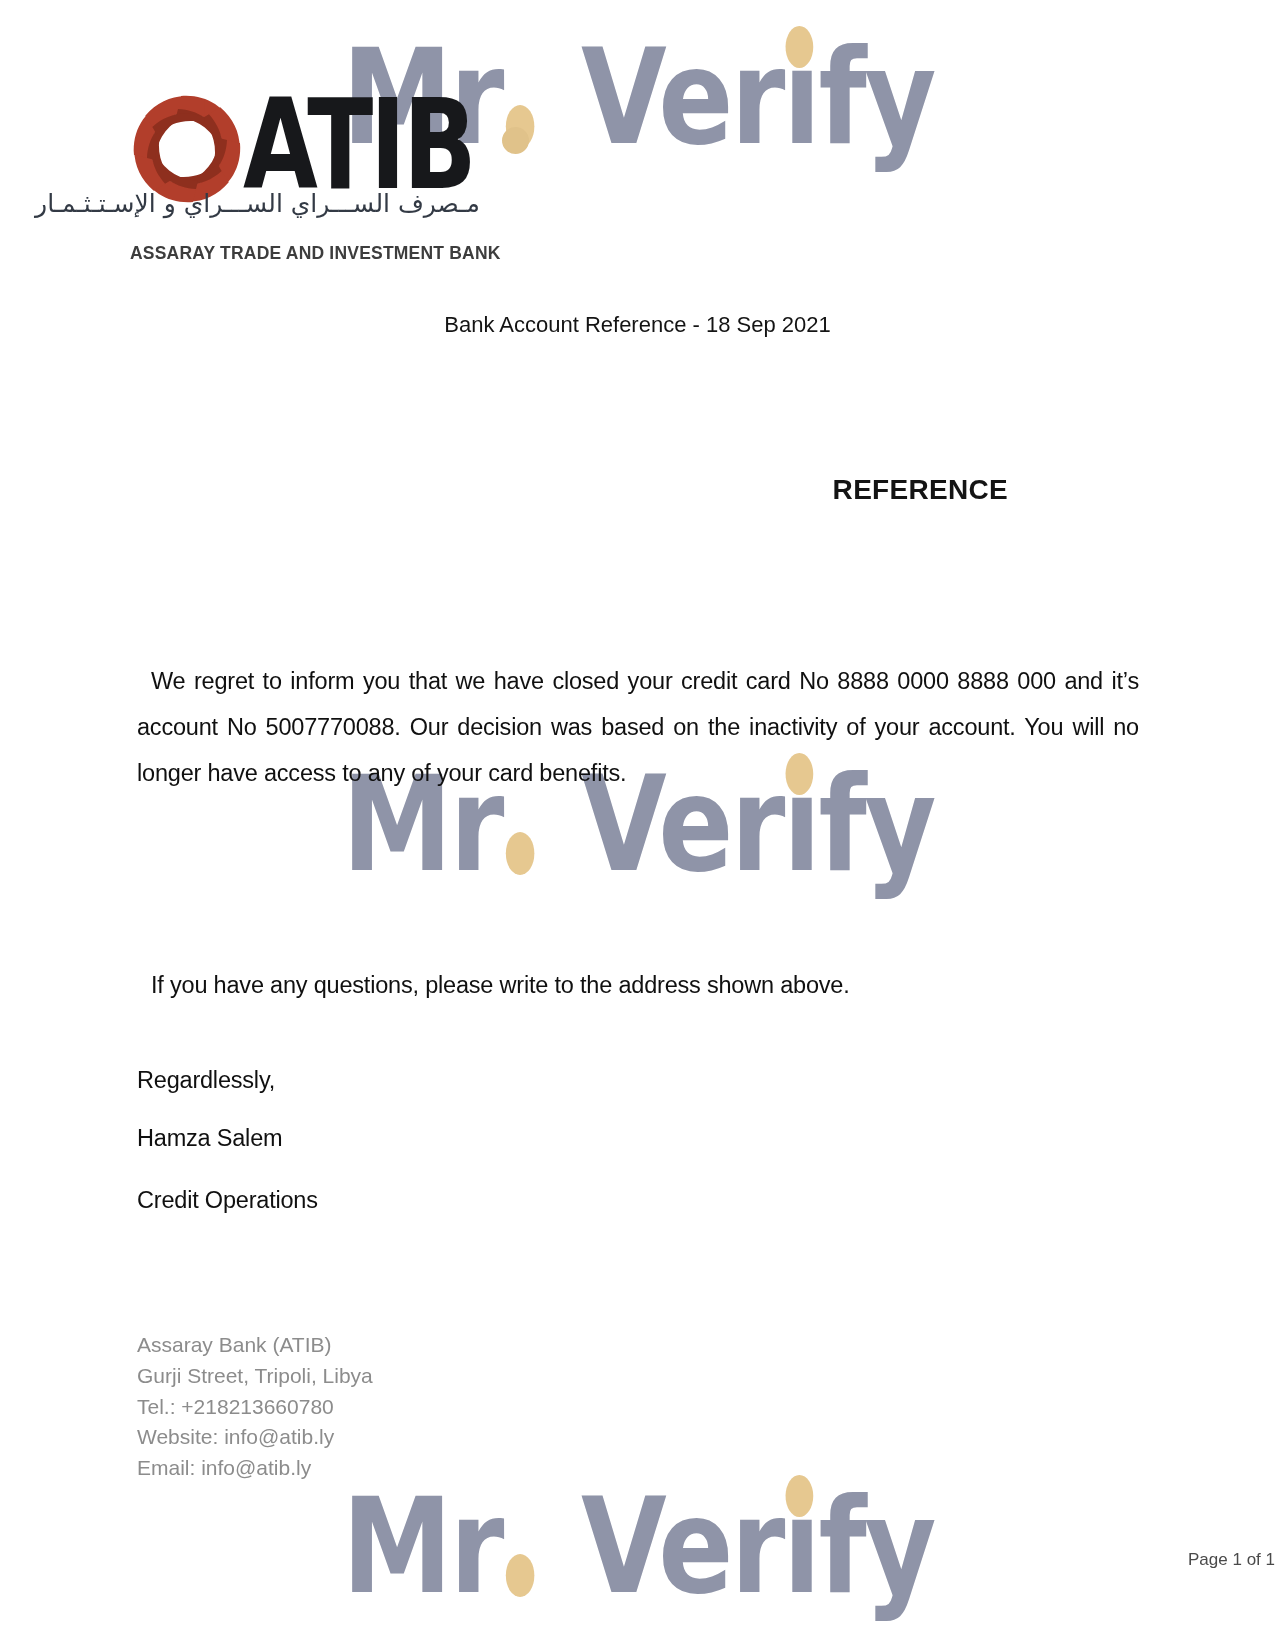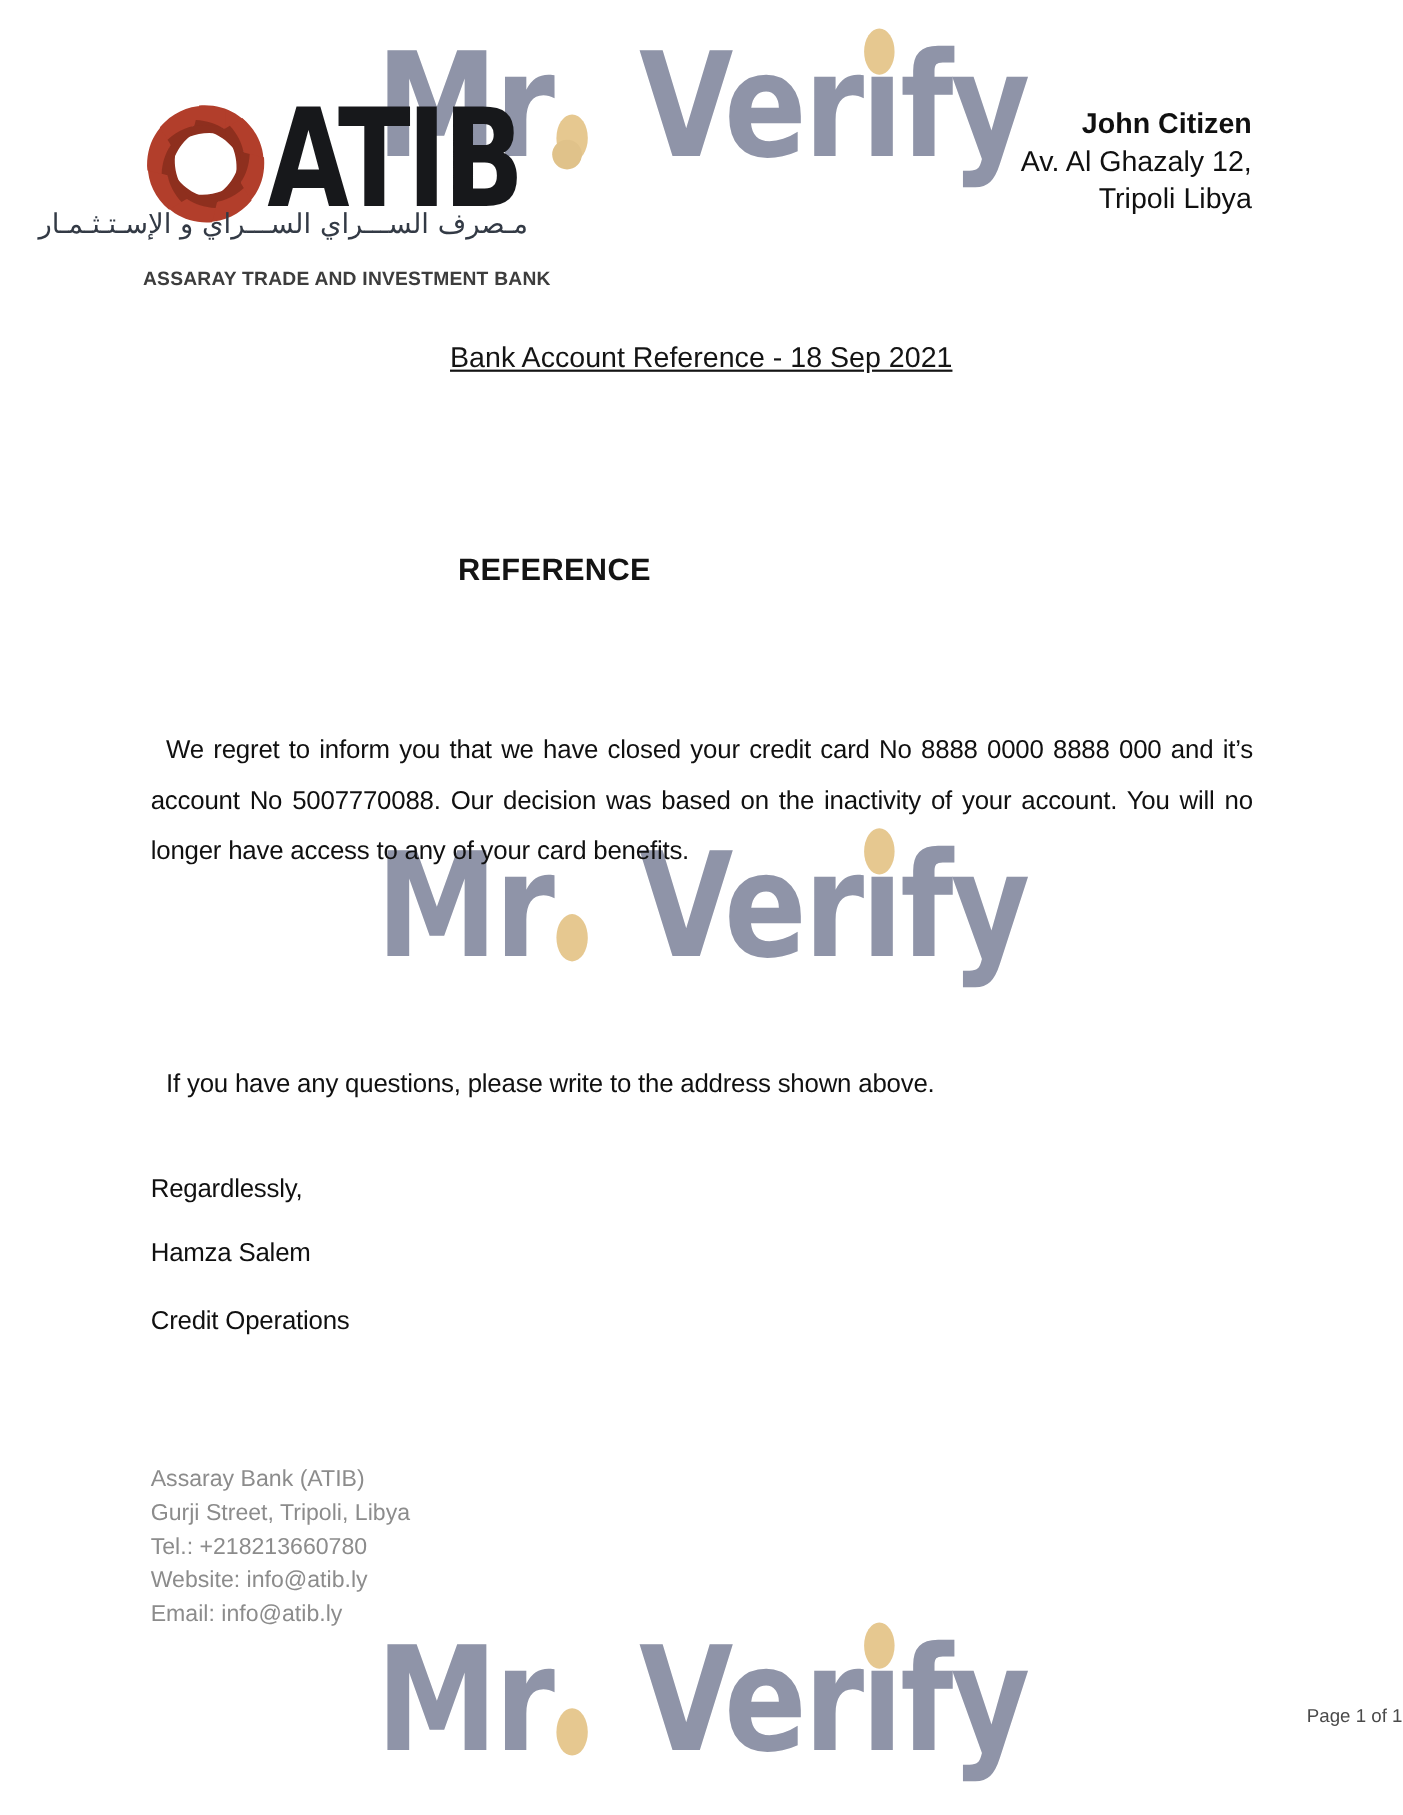--- a/index.html
+++ b/index.html
@@ -55,22 +55,22 @@
   .logo-english {
     position:absolute; left:2px; top:153px; font-size:17.5px;
     letter-spacing:0.2px; color:#3d3d3d; white-space:nowrap; font-weight:700;margin-top:20px;
   }
 
   
   .recipient { right:137px; top:95px; text-align:right; font-size:26px; line-height:34px; color:#101010; }
   .recipient .recipient-name { font-weight:700; }
 
   
-  .subject { left:0; width:1275px; top:309px; text-align:center; font-size:26px; line-height:32px;text-decoration:underline; }
-  .reference-heading { left:0; width:1008px; top:472px; text-align:center; font-size:28px; line-height:36px; font-weight:700; letter-spacing:0.3px;margin-top:28px; }
+  .subject { left:0; width:1275px; top:309px; text-align:center; font-size:22px; line-height:32px; }
+  .reference-heading { left:0; width:1008px; top:472px; text-align:right; font-size:28px; line-height:36px; font-weight:700; letter-spacing:0.3px; }
 
   
   .bodyline { font-size:23.5px; letter-spacing:-0.2px; line-height:46px; color:#101010; }
   .salutation { left:137px; top:595px; text-indent:14px; }
   .para { left:137px; width:1002px; text-indent:14px; }
   .para1 { top:658px; text-align:justify; }
   .para2 { top:870px; }
   .para3 { top:962px; }
   .closing    { left:137px; top:1057px; }
   .sig-name   { left:137px; top:1115px; }
@@ -115,25 +115,20 @@
           <path d="M46 15 C66 16 81 26 90 45 L86 49 C76 32 61 24 44 23 Z" transform="rotate(270 55 55)"></path>
           <path d="M46 15 C66 16 81 26 90 45 L86 49 C76 32 61 24 44 23 Z" transform="rotate(315 55 55)"></path>
         </g>
       </svg>
       <div class="logo-wordmark">ATIB</div>
       <div class="logo-golddot"></div>
       <div class="logo-arabic">مـصرف الســـراي الســـراي و الإسـتـثـمـار</div>
       <div class="logo-english">ASSARAY TRADE AND INVESTMENT BANK</div>
     </div>
 
-    <div class="recipient">
-      <div class="recipient-name">John Citizen</div>
-      <div>Av. Al Ghazaly 12,</div>
-      <div>Tripoli Libya</div>
-    </div>
 
     <div class="subject">Bank Account Reference - 18 Sep 2021</div>
     <div class="reference-heading">REFERENCE</div>
 
     <div class="bodyline para para1">We regret to inform you that we have closed your credit card No 8888 0000 8888 000 and it’s account No 5007770088. Our decision was based on the inactivity of your account. You will no longer have access to any of your card benefits.</div>
     <div class="bodyline para para3">If you have any questions, please write to the address shown above.</div>
     <div class="bodyline closing">Regardlessly,</div>
     <div class="bodyline sig-name">Hamza Salem</div>
     <div class="bodyline sig-title">Credit Operations</div>
 

